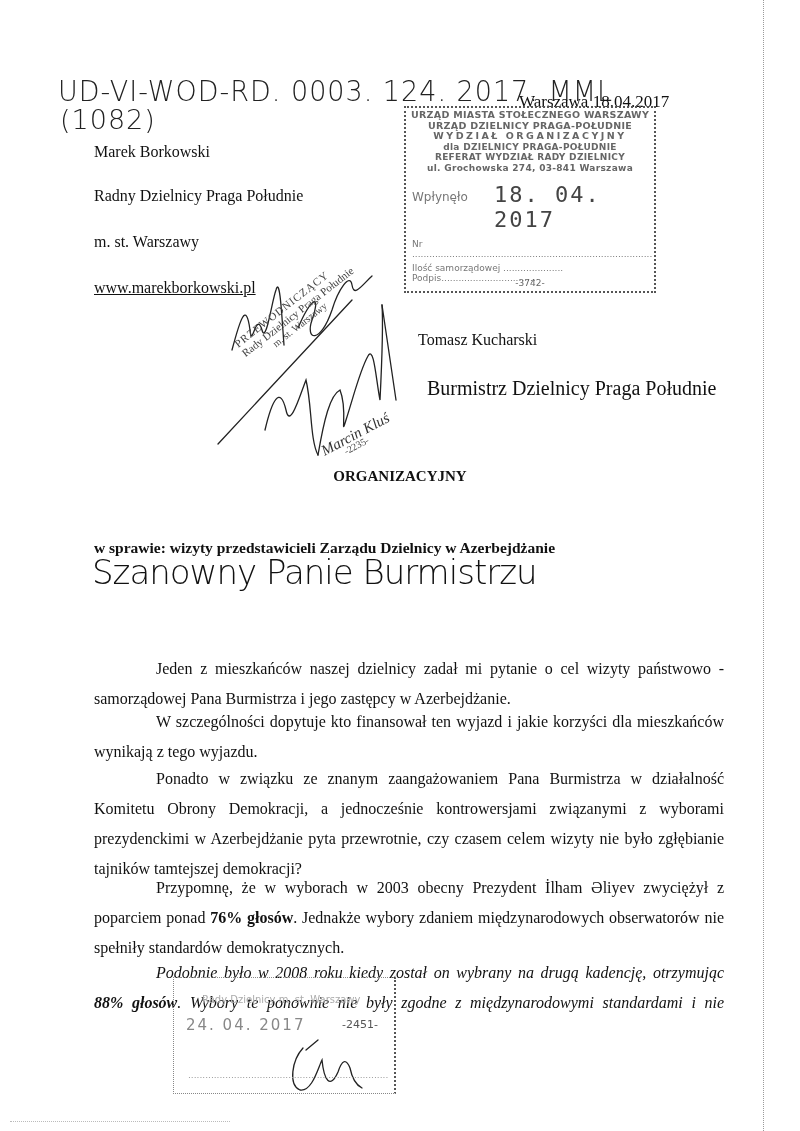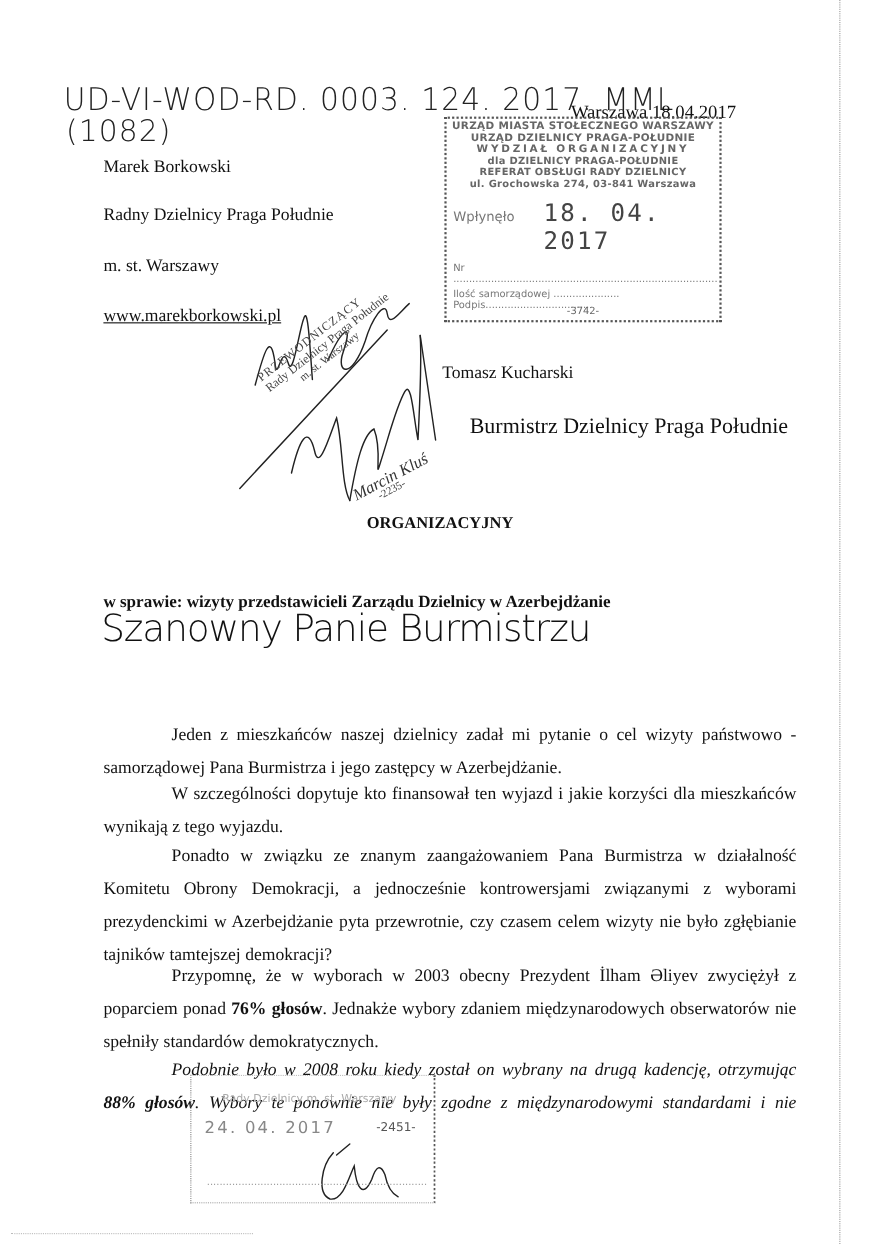--- a/index.html
+++ b/index.html
@@ -11,21 +11,21 @@
   .abs { position: absolute; white-space: nowrap; }
   .hand { font-family: "DejaVu Sans", sans-serif; font-weight: 300; color: #222; letter-spacing: 1px; }
   .ref-line1 { left: 58px; top: 76px; font-size: 27px; transform: scaleY(1.05); }
   .ref-line2 { left: 60px; top: 104px; font-size: 27px; }
   .date { left: 519px; top: 92px; font-size: 17px; }
   .sender { font-size: 16px; }
   .s1 { left: 94px; top: 143px; }
   .s2 { left: 94px; top: 187px; }
   .s3 { left: 94px; top: 233px; }
   .s4 { left: 94px; top: 279px; text-decoration: underline; }
-  .r1 { left: 402px; top: 331px; font-size: 16px; }
+  .r1 { left: 418px; top: 331px; font-size: 16px; }
   .r2 { left: 427px; top: 377px; font-size: 20px; }
 
   .stamp1 { position: absolute; left: 404px; top: 106px; width: 252px; height: 187px;
             border: 2px dotted #555; box-sizing: border-box; font-family: "DejaVu Sans", sans-serif; color: #666; }
   .stamp1 .hd { text-align: center; font-size: 9.5px; line-height: 10.5px; font-weight: bold; letter-spacing: 0.3px; }
   .stamp1 .hd.l1 { margin-top: 2px; }
   .stamp1 .hd.small { font-weight: bold; font-size: 9px; }
   .stamp1 .wp { position: absolute; left: 6px; top: 82px; font-size: 12px; color: #777; }
   .stamp1 .wpdate { position: absolute; left: 88px; top: 74px; font-family: "DejaVu Sans Mono", monospace; font-size: 22px; color: #444; letter-spacing: 2px; }
   .stamp1 .nr { position: absolute; left: 6px; top: 131px; font-size: 9px; width: 240px; overflow: hidden; color: #777; }
@@ -78,21 +78,21 @@
   <div class="abs sender s1">Marek Borkowski</div>
   <div class="abs sender s2">Radny Dzielnicy Praga Południe</div>
   <div class="abs sender s3">m. st. Warszawy</div>
   <div class="abs sender s4">www.marekborkowski.pl</div>
 
   <div class="stamp1">
     <div class="hd l1">URZĄD MIASTA STOŁECZNEGO WARSZAWY</div>
     <div class="hd">URZĄD DZIELNICY PRAGA-POŁUDNIE</div>
     <div class="hd" style="letter-spacing:2.5px">WYDZIAŁ ORGANIZACYJNY</div>
     <div class="hd small">dla DZIELNICY PRAGA-POŁUDNIE</div>
-    <div class="hd small">REFERAT OBSŁUGI RADY DZIELNICY</div>
+    <div class="hd small">REFERAT WYDZIAŁ RADY DZIELNICY</div>
     <div class="hd small">ul. Grochowska 274, 03-841 Warszawa</div>
     <div class="wp">Wpłynęło</div>
     <div class="wpdate">18. 04. 2017</div>
     <div class="nr">Nr ..........................................................................................</div>
     <div class="il">Ilość samorządowej ..................... Podpis.................................</div>
     <div class="num">-3742-</div>
   </div>
 
   <div class="abs r1">Tomasz Kucharski</div>
   <div class="abs r2">Burmistrz Dzielnicy Praga Południe</div>

